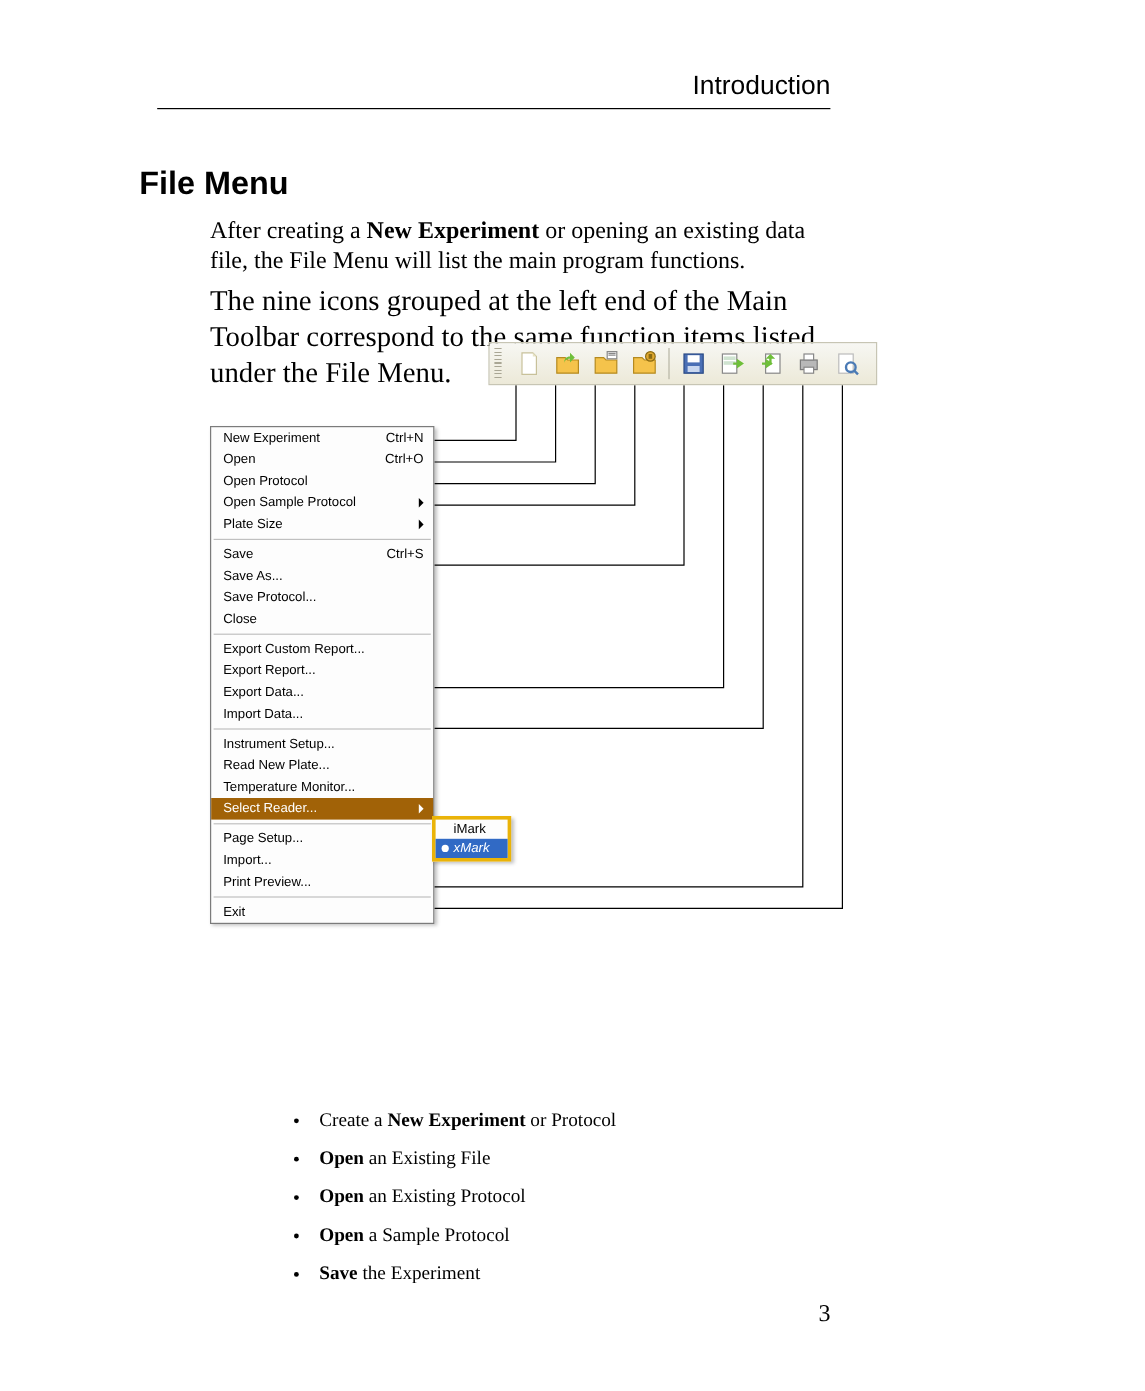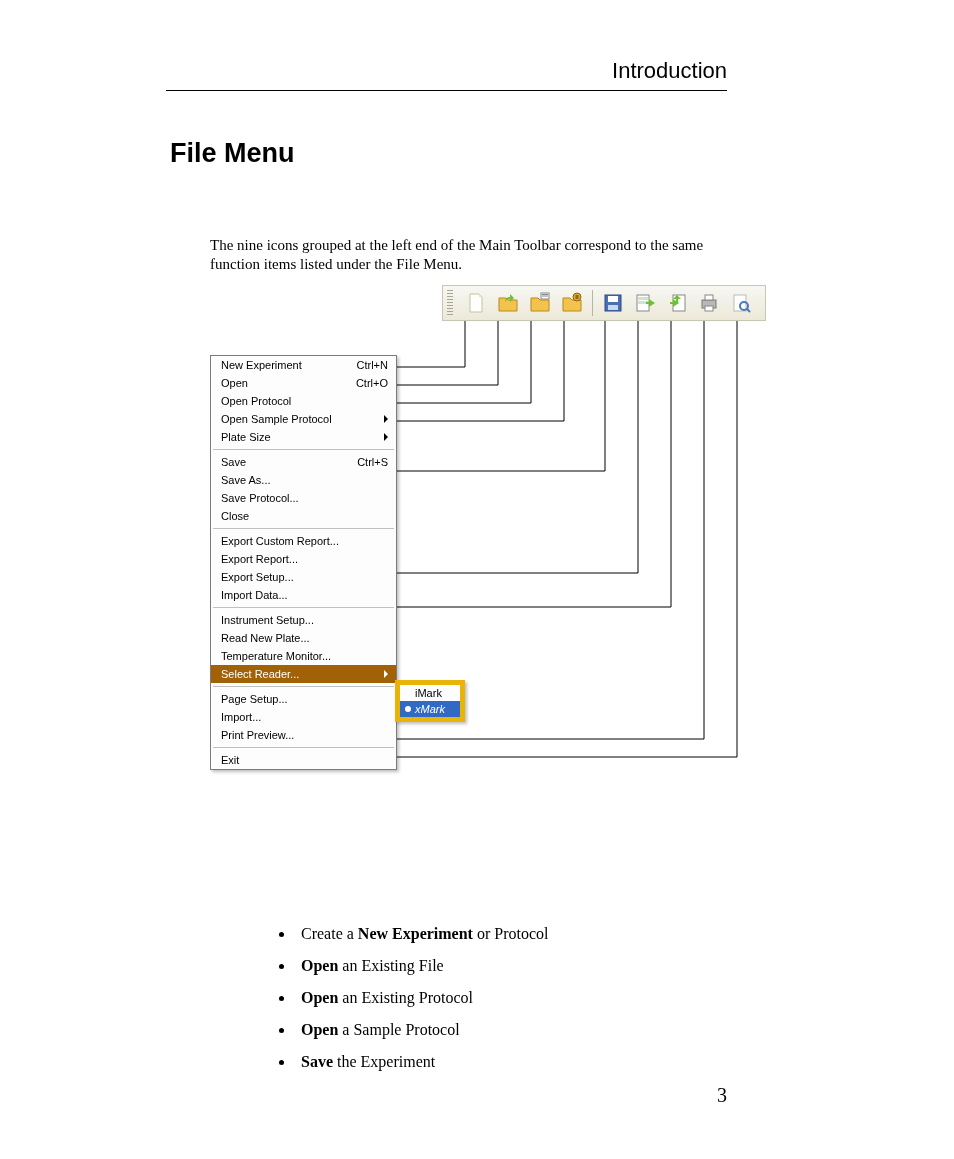--- a/index.html
+++ b/index.html
@@ -9,60 +9,59 @@
     height: 1159px;
     font-family: "Times New Roman", serif;
     background: #fff;
     color: #000;
     position: relative;
   }
   .page {
     position: relative;
     width: 820px;
     height: 1159px;
-    margin-left: 35px;
   }
   .header-area {
     position: absolute;
     top: 58px;
     left: 131px;
     right: 128px;
   }
   .header-title {
     text-align: right;
     font-size: 22px;
     font-family: Arial, Helvetica, sans-serif;
   }
   .header-rule {
     border: 0;
     border-top: 1px solid #000;
     margin: 6px 0 0 0;
   }
   .h1 {
     position: absolute;
     top: 138px;
-    left: 135px;
+    left: 116px;
     font-family: Arial, Helvetica, sans-serif;
     font-weight: bold;
     font-size: 27px;
   }
   .para1 {
     position: absolute;
     top: 180px;
     left: 175px;
     right: 128px;
     font-size: 20px;
     line-height: 1.25;
   }
   .para2 {
     position: absolute;
     top: 236px;
     left: 175px;
     right: 128px;
-    font-size: 15px;
+    font-size: 24px;
     line-height: 1.25;
   }
   .para3 {
     position: absolute;
     top: 834px;
     left: 175px;
     right: 128px;
     font-size: 20px;
   }
   .bullets {
@@ -175,21 +174,21 @@
     margin: 3px 2px;
   }
 
   
   .submenu {
     position: absolute;
     top: 395px;
     left: 185px;
     width: 60px;
     background: #fdfdfd;
-    border: 5px solid #eab308;
+    border: 3px solid #eab308;
     box-shadow: 2px 2px 3px rgba(0,0,0,0.25);
   }
   .submenu .srow {
     display: flex;
     align-items: center;
     height: 16px;
     padding: 0 5px 0 5px;
     color: #000;
     gap: 4px;
   }
@@ -207,20 +206,23 @@
 
 <div class="page">
 
   <div class="header-area">
     <div class="header-title">Introduction</div>
     <hr class="header-rule">
   </div>
 
   <div class="h1">File Menu</div>
 
+  <div class="para1">
+    <span>After creating a </span><b>New Experiment</b><span> or opening an existing data file, the File Menu will list the main program functions.</span>
+  </div>
 
   <div class="para2">The nine icons grouped at the left end of the Main Toolbar correspond to the same function items listed under the File Menu.</div>
 
   <div class="figure">
 
     <svg class="connectors" viewBox="0 0 560 530">
       <g stroke="#000" stroke-width="1" fill="none">
 
         <path d="M185 82  H255 V36"></path>
         <path d="M185 100 H288 V36"></path>
@@ -340,21 +342,21 @@
         <span class="lbl">Close</span>
       </div>
       <div class="sep"></div>
       <div class="row">
         <span class="lbl">Export Custom Report...</span>
       </div>
       <div class="row">
         <span class="lbl">Export Report...</span>
       </div>
       <div class="row">
-        <span class="lbl">Export Setup...</span>
+        <span class="lbl">Export Data...</span>
       </div>
       <div class="row">
         <span class="lbl">Import Data...</span>
       </div>
       <div class="sep"></div>
       <div class="row">
         <span class="lbl">Instrument Setup...</span>
       </div>
       <div class="row">
         <span class="lbl">Read New Plate...</span>

